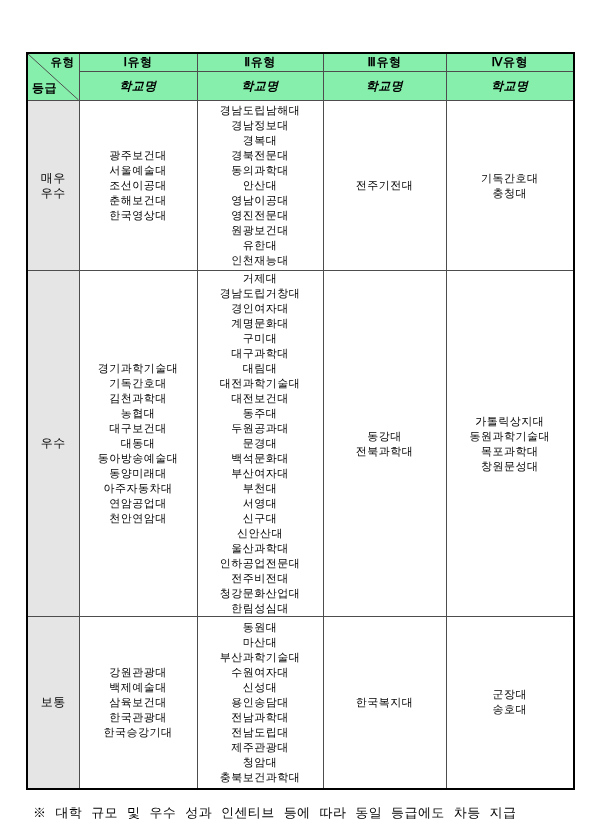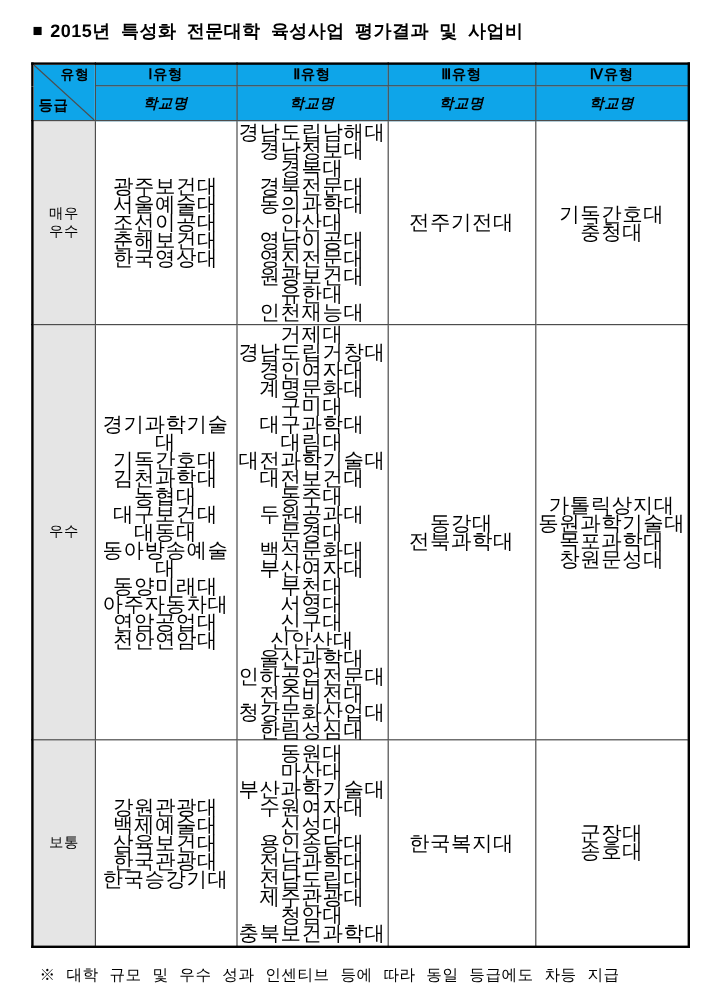--- a/index.html
+++ b/index.html
@@ -41,21 +41,21 @@
     table-layout: fixed;
     border: 2px solid #000000;
   }
   .grid th, .grid td {
     border: 1px solid #4d4d4d;
     text-align: center;
     vertical-align: middle;
     padding: 0;
   }
   .grid thead th {
-    background: #0ea5e9;
+    background: #86efac;
     font-weight: bold;
     font-size: 12px;
     letter-spacing: 0.5px;
   }
   .hrow-1 { height: 17px; }
   .hrow-2 { height: 29px; font-style: italic; }
   .row-0  { height: 170px; }
   .row-1  { height: 345px; }
   .row-2  { height: 172px; }
   .corner {
@@ -87,44 +87,41 @@
   }
   .grade-cell {
     background: #e5e5e5;
     font-weight: normal;
     font-size: 12px;
     line-height: 15px;
     white-space: pre-line;
     letter-spacing: 0.5px;
   }
   .schools {
-    font-size: 17px;
+    font-size: 11px;
     line-height: 15px;
     white-space: pre-line;
     letter-spacing: 0.5px;
   }
   .footnote {
     position: absolute;
     left: 33px;
     top: 804px;
     font-size: 13px;
     font-weight: normal;
     letter-spacing: 0.4px;
     word-spacing: 5px;
     white-space: nowrap;
   }
 </style>
 </head>
 <body>
 
 <div class="page">
 
-  <h1 class="doc-title">
-    <span class="bullet">■</span><span>2015년 특성화 전문대학 육성사업 평가결과 및 사업비</span>
-  </h1>
 
   <table class="grid">
     <colgroup>
       <col style="width:52px">
       <col style="width:118px">
       <col style="width:126px">
       <col style="width:123px">
       <col style="width:128px">
     </colgroup>
     <thead>

